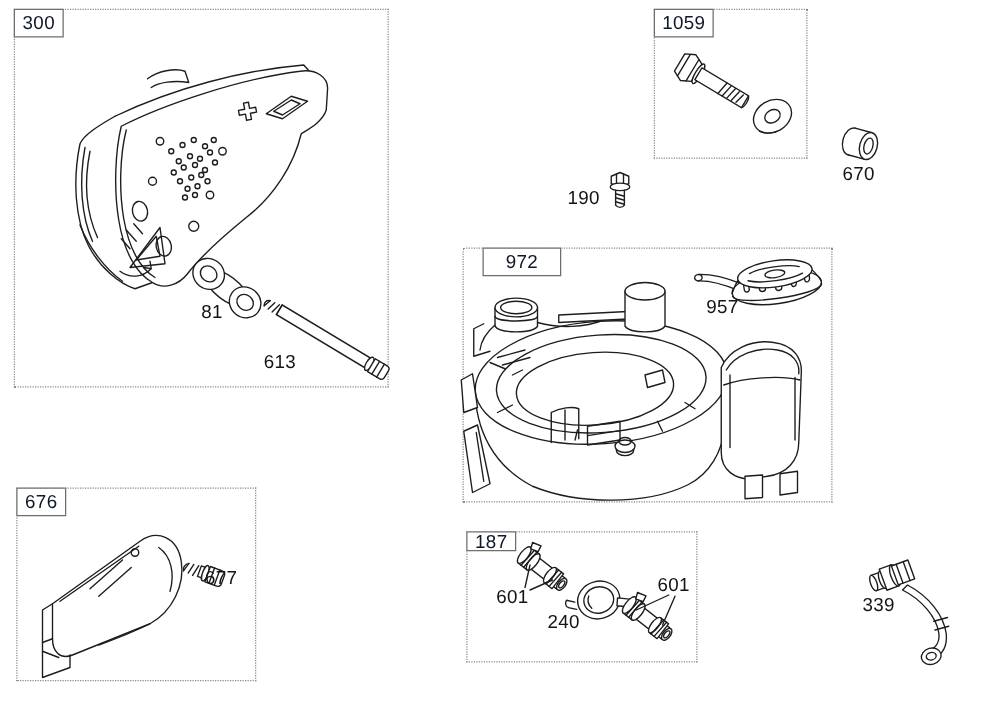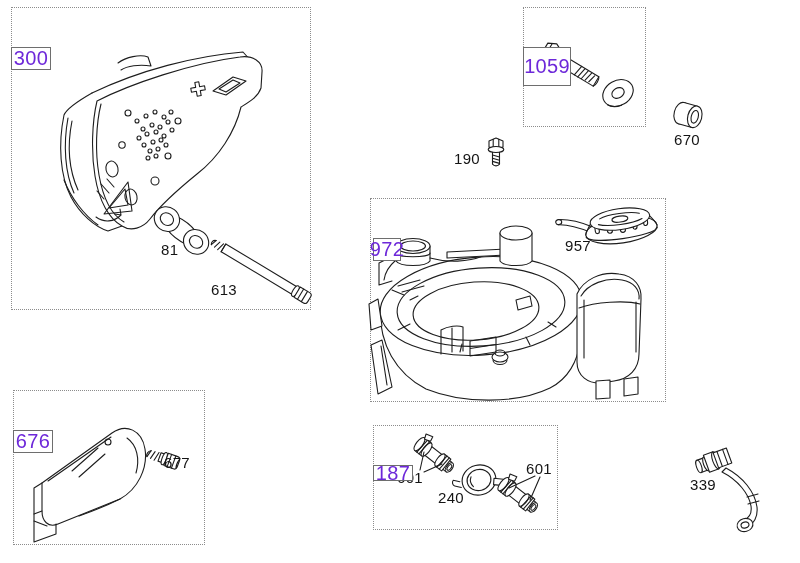--- a/index.html
+++ b/index.html
@@ -4,21 +4,21 @@
 <style>
   html,body{margin:0;padding:0;background:#ffffff;}
   #canvas{
     position:relative;width:800px;height:563px;background:#ffffff;overflow:hidden;
     font-family:"Liberation Sans", sans-serif;color:#141414;
   }
   .frame{position:absolute;border:1px dotted #8c8c8c;box-sizing:border-box;z-index:1;}
   .frame-label{
     position:absolute;box-sizing:border-box;background:#ffffff;border:1px solid #6e6e6e;
     display:flex;align-items:center;justify-content:center;
-    font-size:20px;color:#6d28d9;z-index:4;letter-spacing:0.3px;margin-top:40px;
+    font-size:15px;color:#0f172a;z-index:4;letter-spacing:0.3px;
   }
   .part-label{
     position:absolute;font-size:15px;color:#141414;white-space:nowrap;z-index:3;
     letter-spacing:0.3px;
   }
   .footer-note{
     position:absolute;top:541px;left:50%;transform:translateX(-50%);
     font-size:15px;color:#141414;white-space:nowrap;z-index:3;
   }
   svg.art{position:absolute;left:0;top:0;z-index:2;}
@@ -270,22 +270,22 @@
         </g>
         <path fill="#ffffff" d="M726,468 C743,477 755,492 757,507 C758,517 754,524 747,526 L744,520 C749,518 752,513 751,506 C749,494 738,480 722,472 Z"></path>
         <path d="M747,497 L758,494 M748,504 L759,501"></path>
         <ellipse cx="745" cy="525" rx="8" ry="6.5" transform="rotate(-15 745 525)" fill="#ffffff"></ellipse>
         <ellipse cx="745" cy="525" rx="4" ry="3" transform="rotate(-15 745 525)"></ellipse>
       </g>
     </g>
   </svg>
 
   <div class="frame-label" style="left:11px;top:7px;width:40px;height:23px">300</div>
-  <div class="frame-label" style="left:523px;top:7px;width:48px;height:39px">1059</div>
-  <div class="frame-label" style="left:373px;top:198px;width:28px;height:23px">972</div>
+  <div class="frame-label" style="left:523px;top:7px;width:48px;height:23px">1059</div>
+  <div class="frame-label" style="left:386px;top:198px;width:63px;height:23px">972</div>
   <div class="frame-label" style="left:13px;top:390px;width:40px;height:23px">676</div>
   <div class="frame-label" style="left:373px;top:425px;width:40px;height:16px">187</div>
 
   <div class="part-label" style="left:161px;top:241px">81</div>
   <div class="part-label" style="left:211px;top:281px">613</div>
   <div class="part-label" style="left:674px;top:131px">670</div>
   <div class="part-label" style="left:454px;top:150px">190</div>
   <div class="part-label" style="left:565px;top:237px">957</div>
   <div class="part-label" style="left:164px;top:454px">677</div>
   <div class="part-label" style="left:397px;top:469px">601</div>

